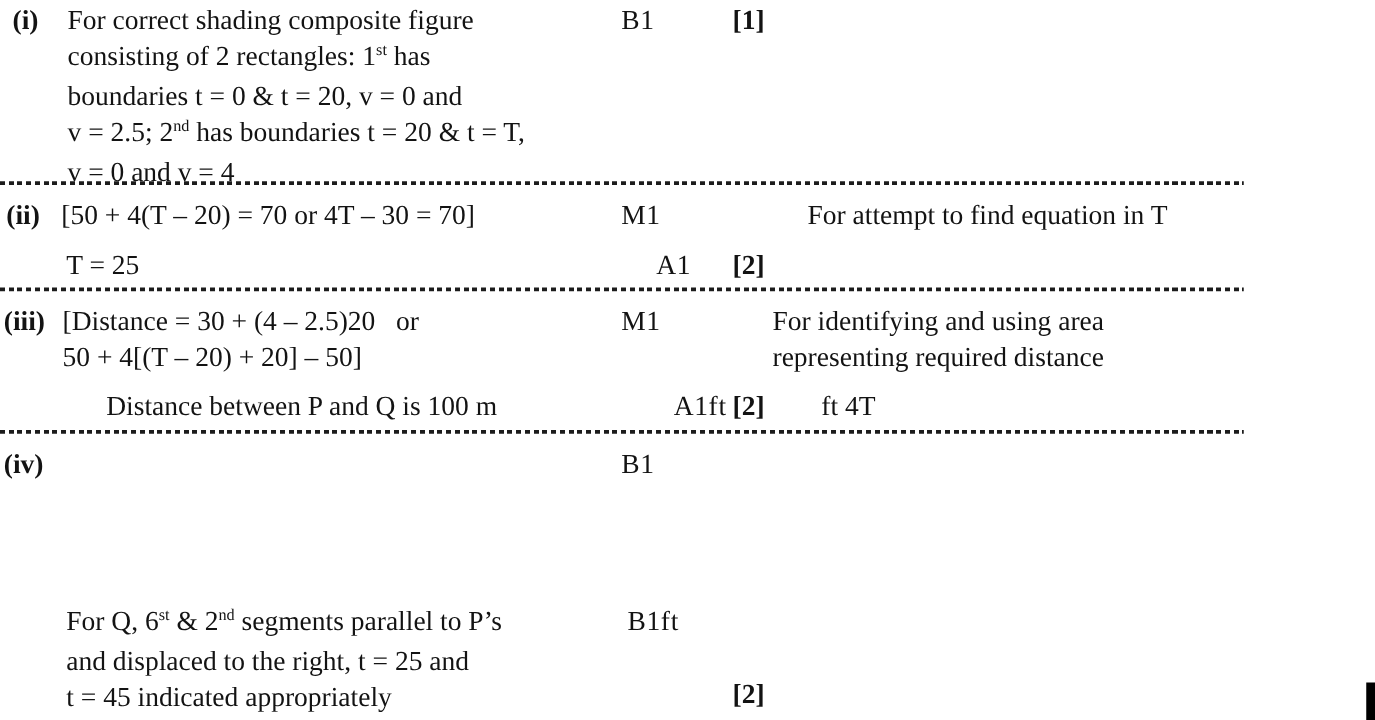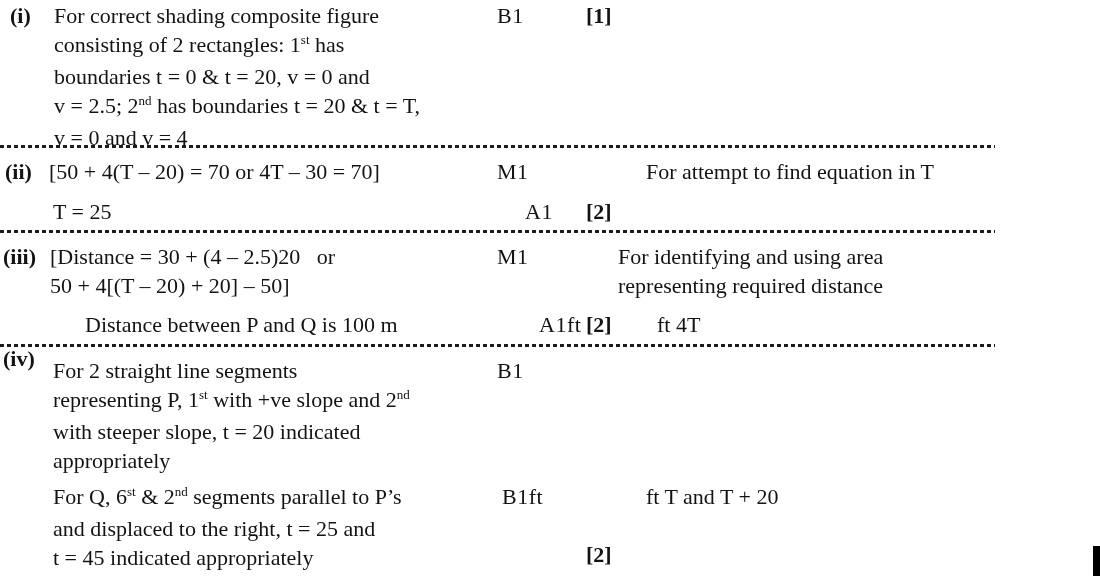--- a/index.html
+++ b/index.html
@@ -84,33 +84,26 @@
     <div class="line">For identifying and using area</div>
     <div class="line">representing required distance</div>
   </div>
   <div class="abs line" style="left:53px; top:310px;margin-left:32px;">Distance between P and Q is 100 m</div>
   <div class="abs mark line" style="left:497px; top:310px;margin-left:42px;">A1ft</div>
   <div class="abs total line" style="left:586px; top:310px;">[2]</div>
   <div class="abs line" style="left:646px; top:310px;margin-left:11px;">ft 4T</div>
 
   <div class="sep" style="top:344px;"></div>
 
-  <div class="abs part line" style="left:3px; top:344px;">(iv)</div>
-  <div class="abs" style="left:53px; top:356px; width:470px;">
-    <div class="line">For 2 straight line segments</div>
-    <div class="line"><span>representing P, 1</span><span class="sp">st</span><span> with +ve slope and 2</span><span class="sp">nd</span></div>
-    <div class="line">with steeper slope, t = 20 indicated</div>
-    <div class="line">appropriately</div>
-  </div>
+  <div class="abs part line" style="left:3px; top:356px;">(iv)</div>
   <div class="abs mark line" style="left:497px; top:356px;">B1</div>
 
   <div class="abs" style="left:53px; top:482px; width:480px;">
     <div class="line"><span>For Q, 6</span><span class="sp">st</span><span> &amp; 2</span><span class="sp">nd</span><span> segments parallel to P’s</span></div>
     <div class="line">and displaced to the right, t = 25 and</div>
     <div class="line">t = 45 indicated appropriately</div>
   </div>
   <div class="abs mark line" style="left:502px; top:482px;">B1ft</div>
-  <div class="abs line" style="left:646px; top:482px;">ft T and T + 20</div>
   <div class="abs total line" style="left:586px; top:540px;">[2]</div>
 
   <div class="corner-artifact"></div>
 
 </div>
 
 </body></html>

